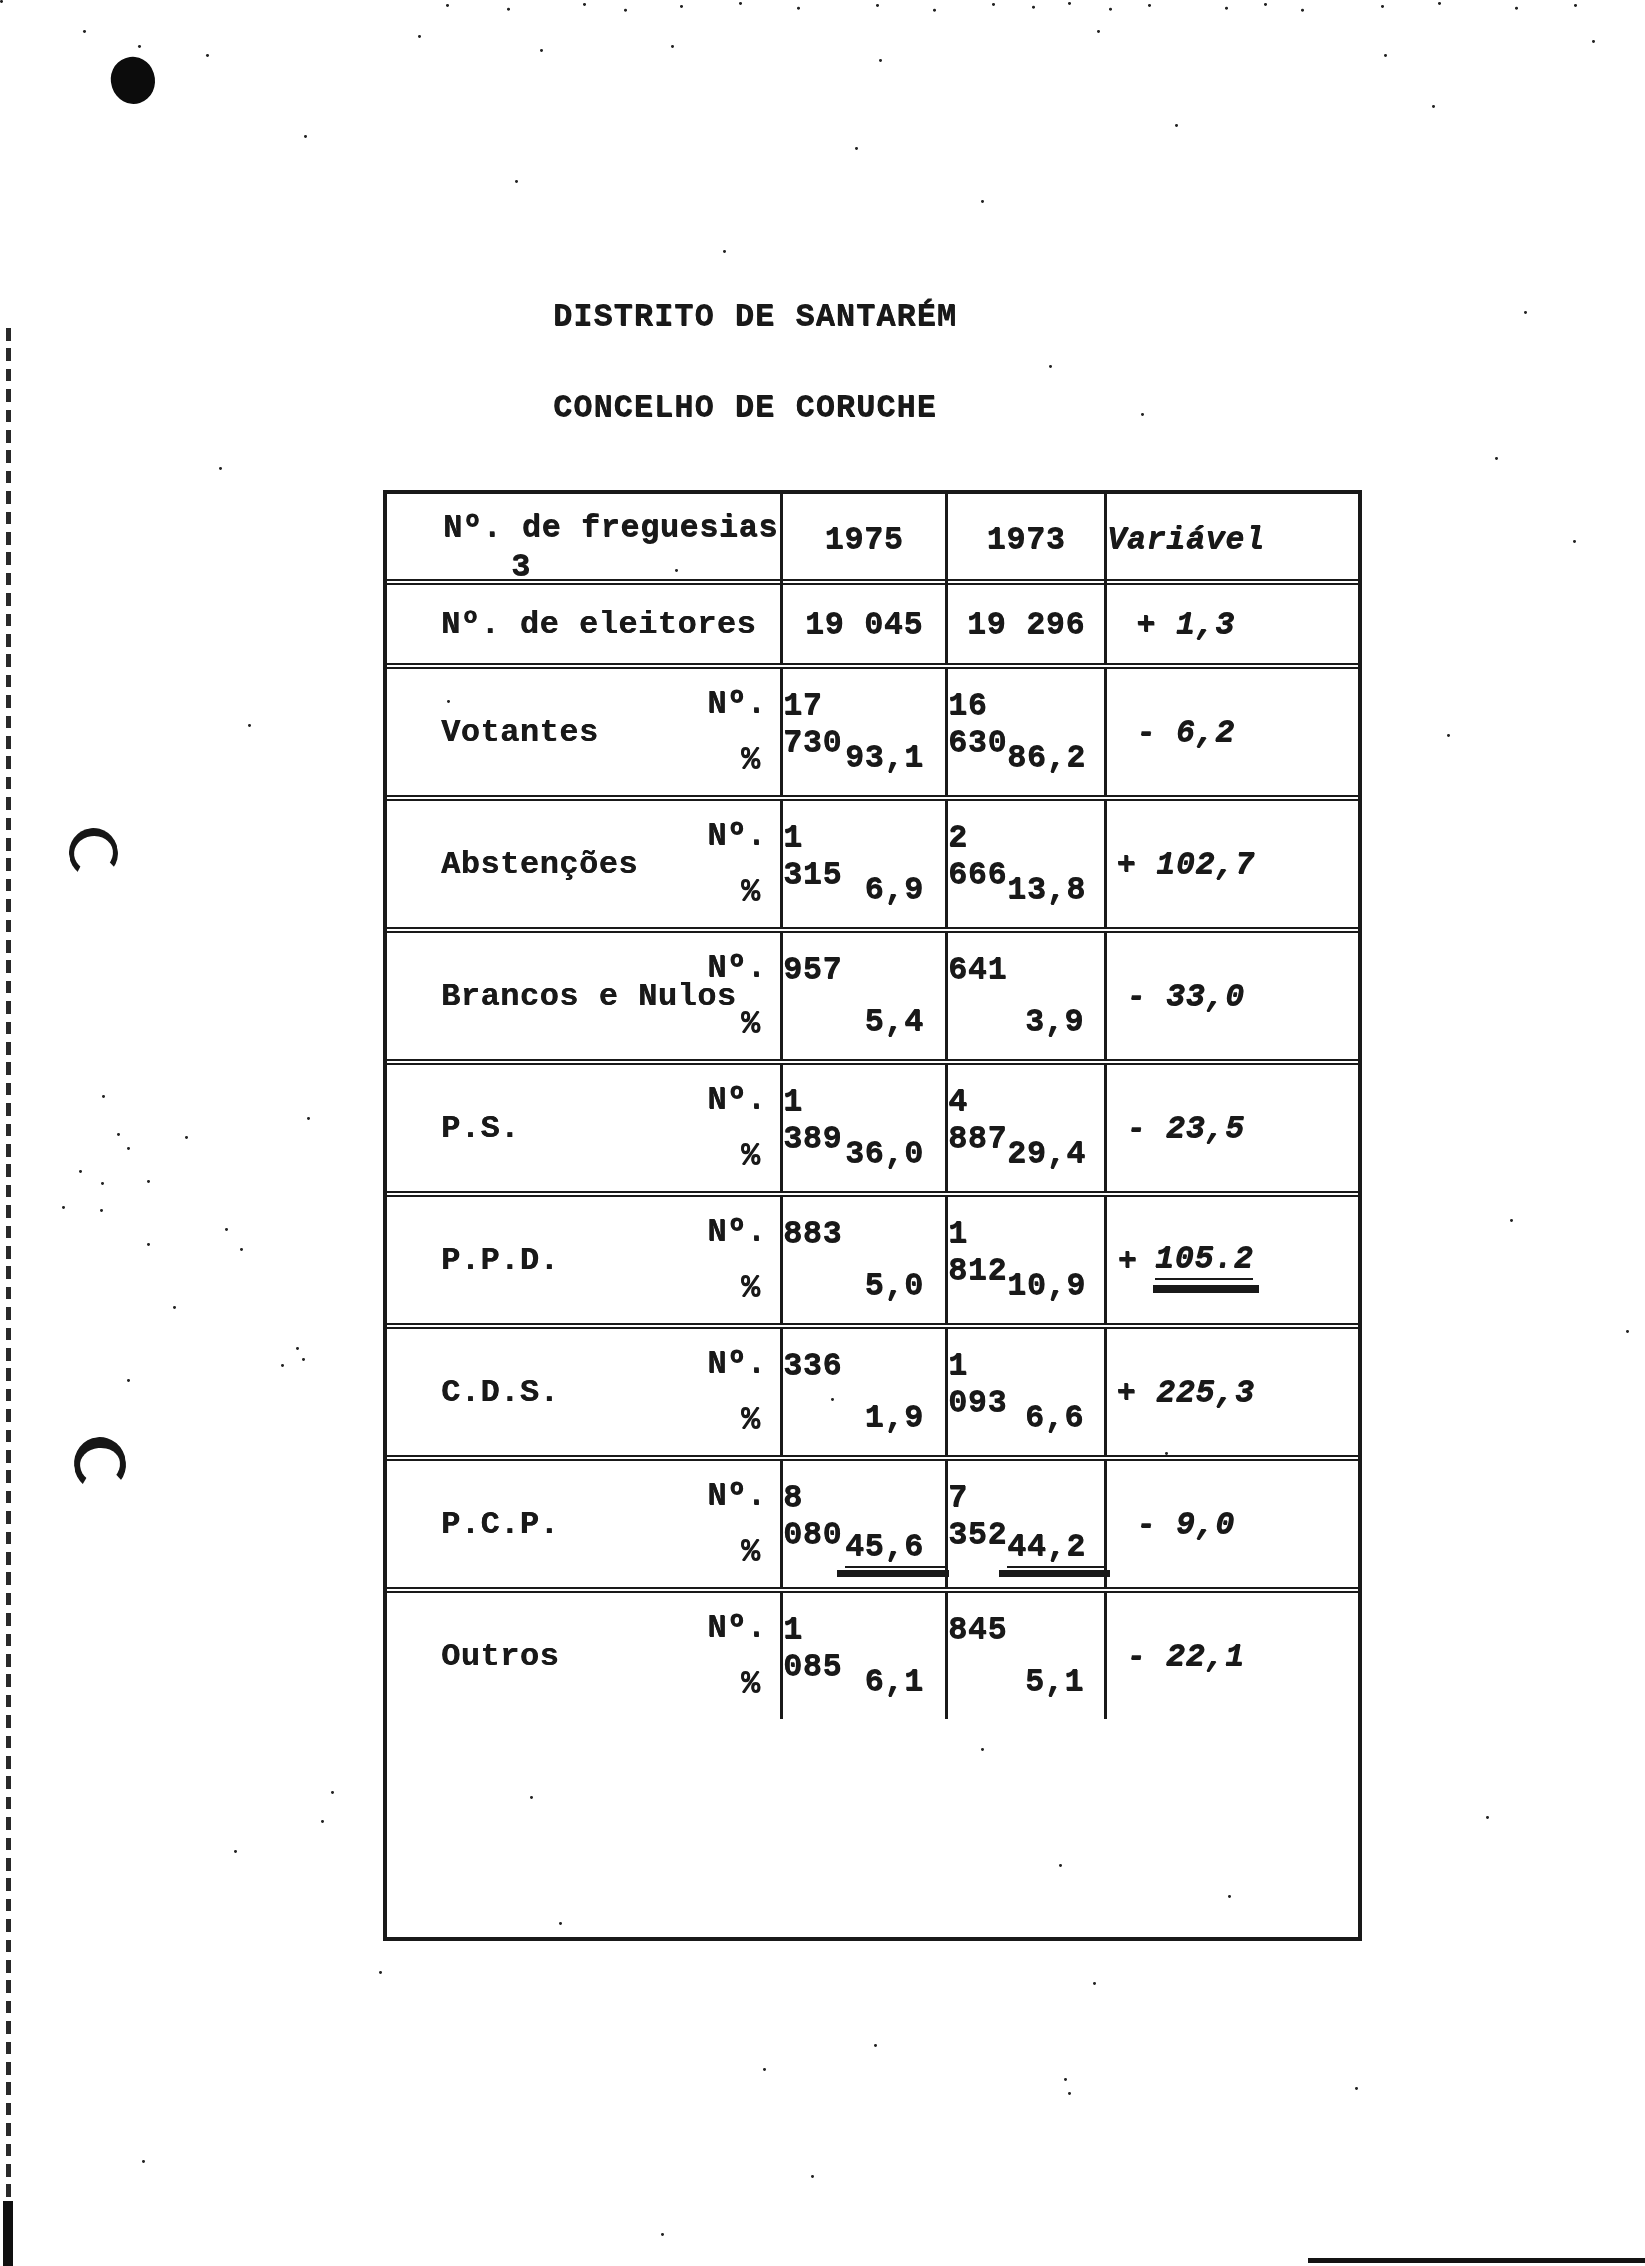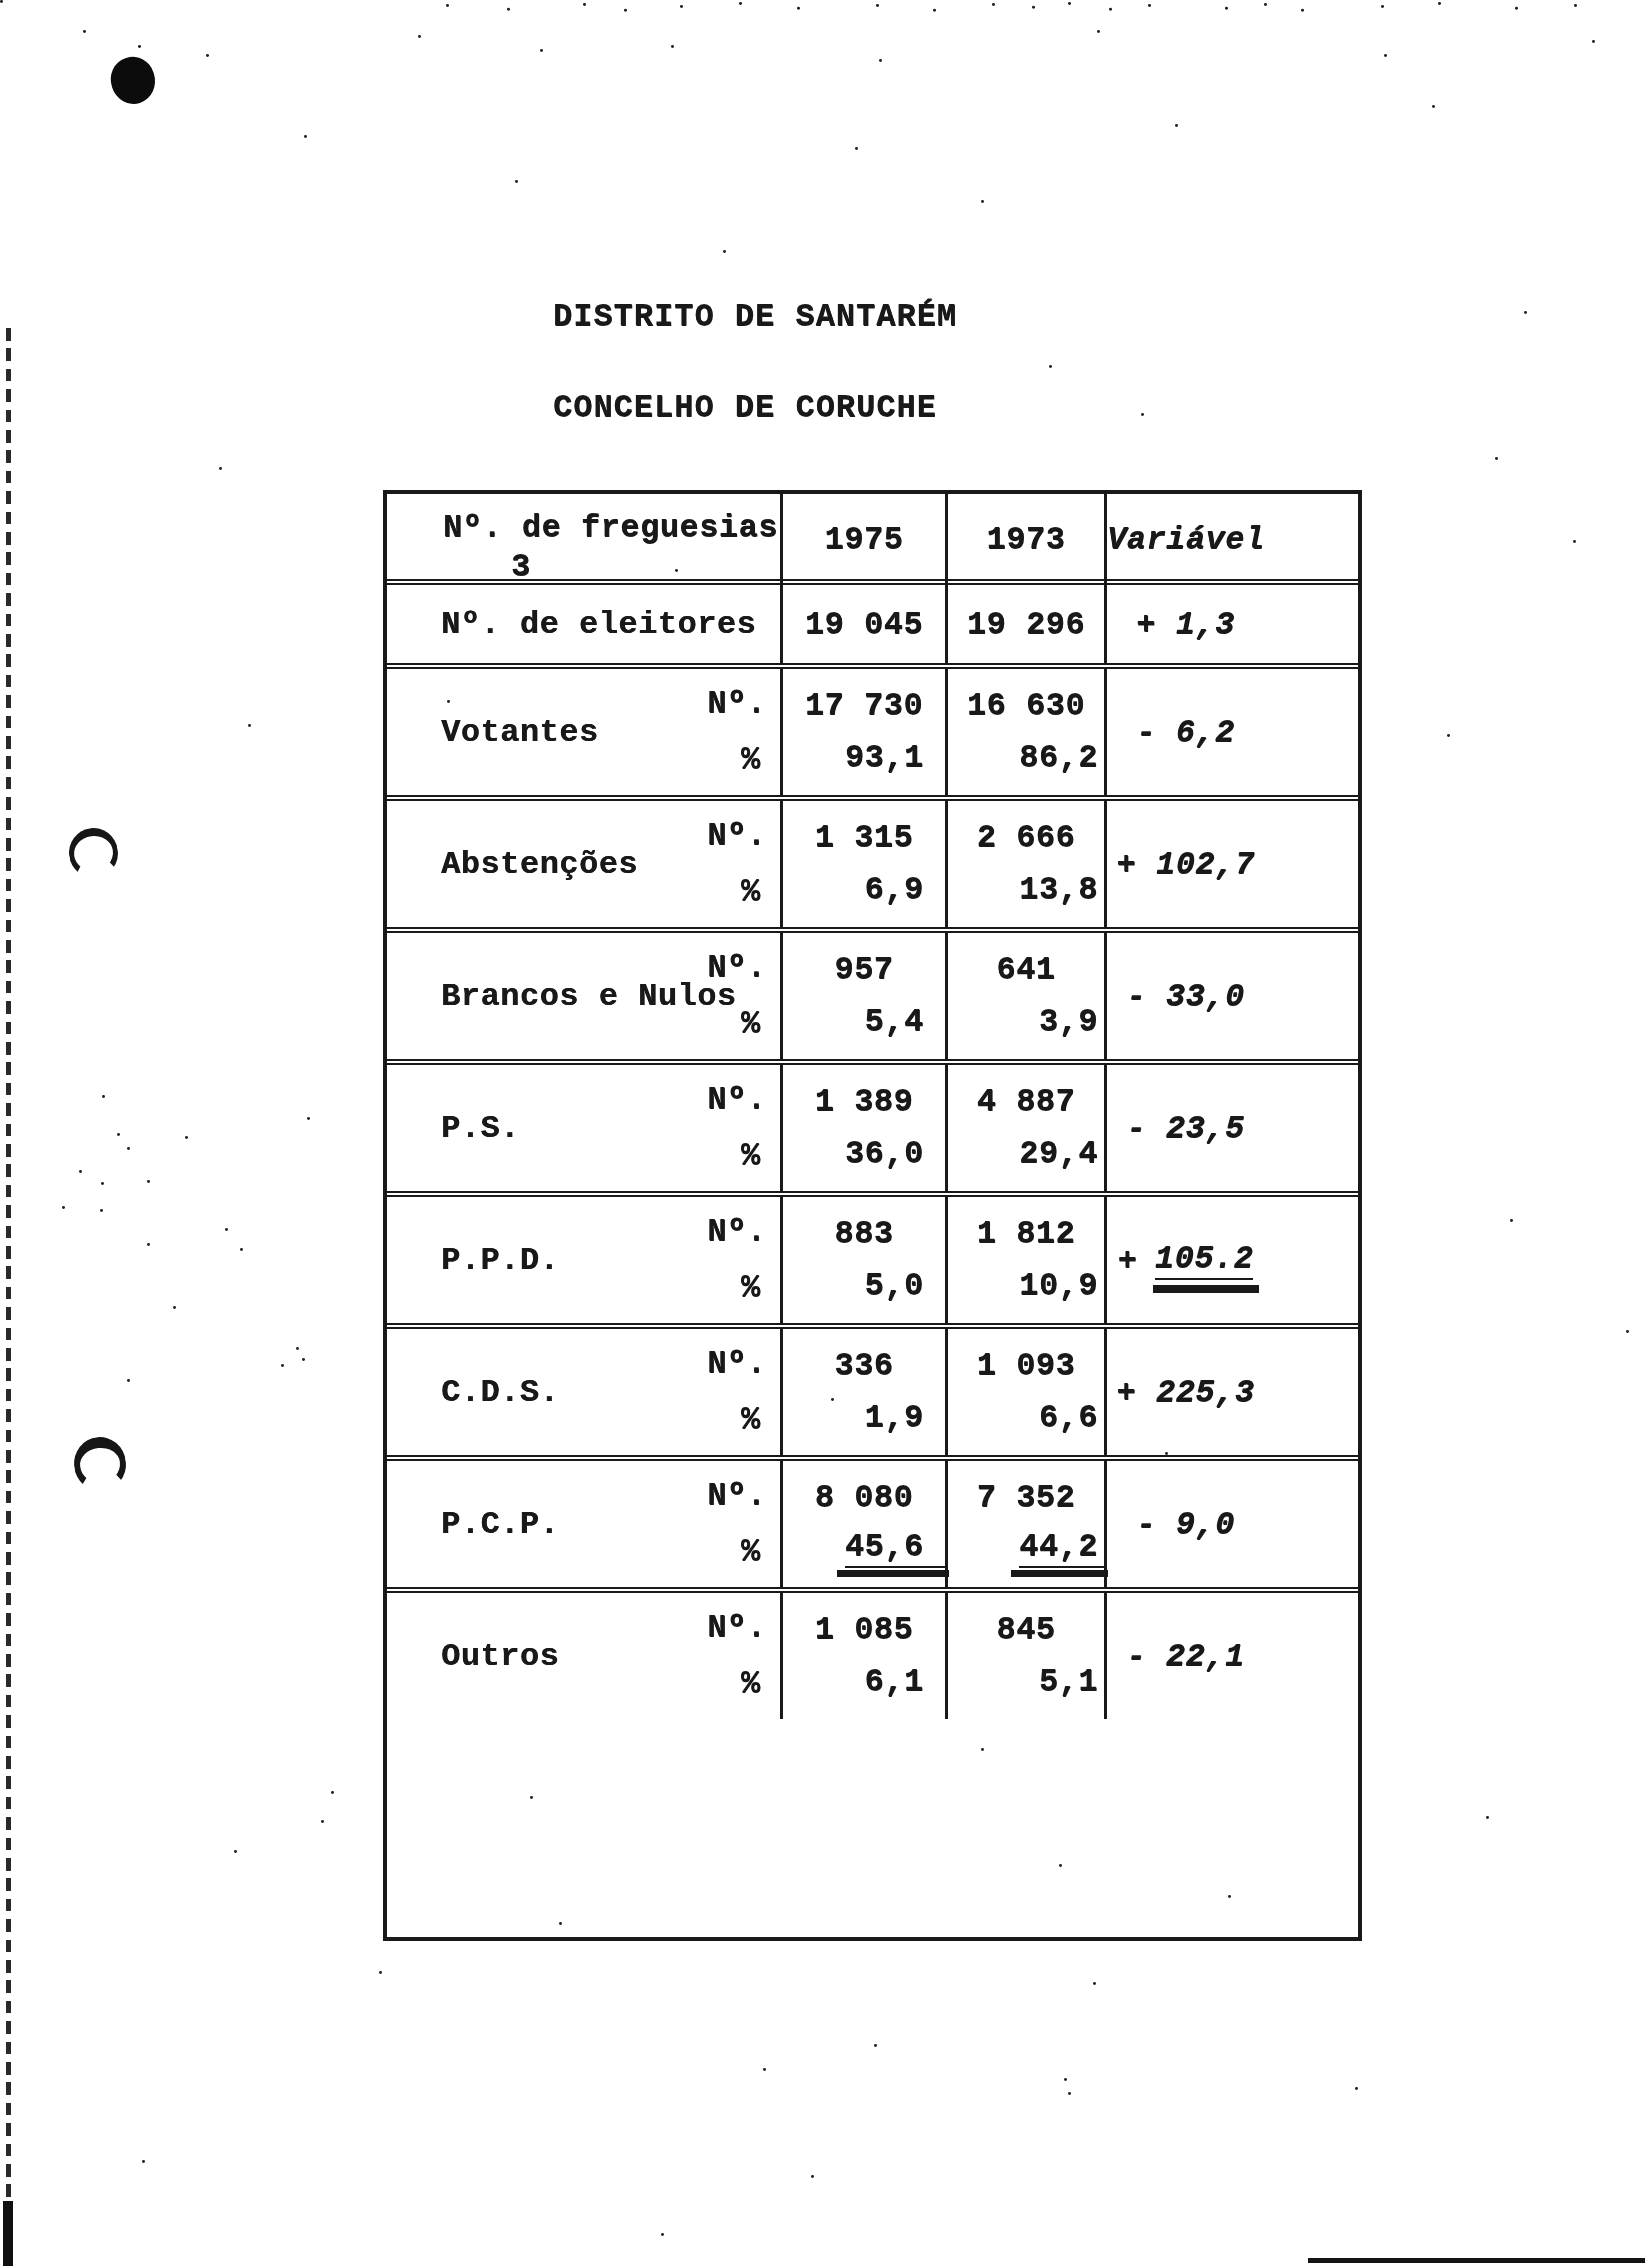--- a/index.html
+++ b/index.html
@@ -30,25 +30,25 @@
   .cell + .cell{border-left:3.9px solid #191919;}
   
   .hdr-label{padding:13.6px 0 0 56px;line-height:1.25;}
   .hdr-sub{padding-left:124px;}
   .cell.center{display:flex;align-items:center;justify-content:center;}
   
   .row-label{position:absolute;left:54px;top:50%;transform:translateY(-50%);white-space:pre;}
   .sub-no{position:absolute;right:13.6px;top:15.5px;}
   .sub-pct{position:absolute;right:19.4px;bottom:17.5px;}
   
-  .vals{display:flex;flex-direction:column;justify-content:space-between;
-        align-items:center;padding:17.5px 0 19.4px 0;}
+  .vals{display:flex;flex-direction:row;justify-content:space-between;
+        padding:17.5px 0 19.4px 0;}
   .vals .pct{align-self:flex-end;}
   .c1975 .pct{padding-right:21.3px;}
-  .c1976 .pct{padding-right:6px;}
+  .c1976 .pct{padding-right:20px;}
   
   .cell.var{display:flex;align-items:center;justify-content:center;padding-right:94px;white-space:pre;font-style:italic;}
   
   .uline{position:relative;border-bottom:2.9px solid #191919;padding-bottom:1px;}
   .uline::after{content:"";position:absolute;left:-7.8px;right:-3.9px;bottom:-11.6px;height:6.8px;background:#191919;}
   .uline2{position:relative;border-bottom:2.9px solid #191919;padding-bottom:1px;margin-left:17.5px;}
   .uline2::after{content:"";position:absolute;left:-1.9px;right:-5.8px;bottom:-14.6px;height:7.8px;background:#191919;}
   
   .punch-blob{position:absolute;left:111px;top:57px;width:44px;height:47px;background:#0c0c0c;
               border-radius:50% 48% 52% 50%;transform:rotate(-18deg);}

